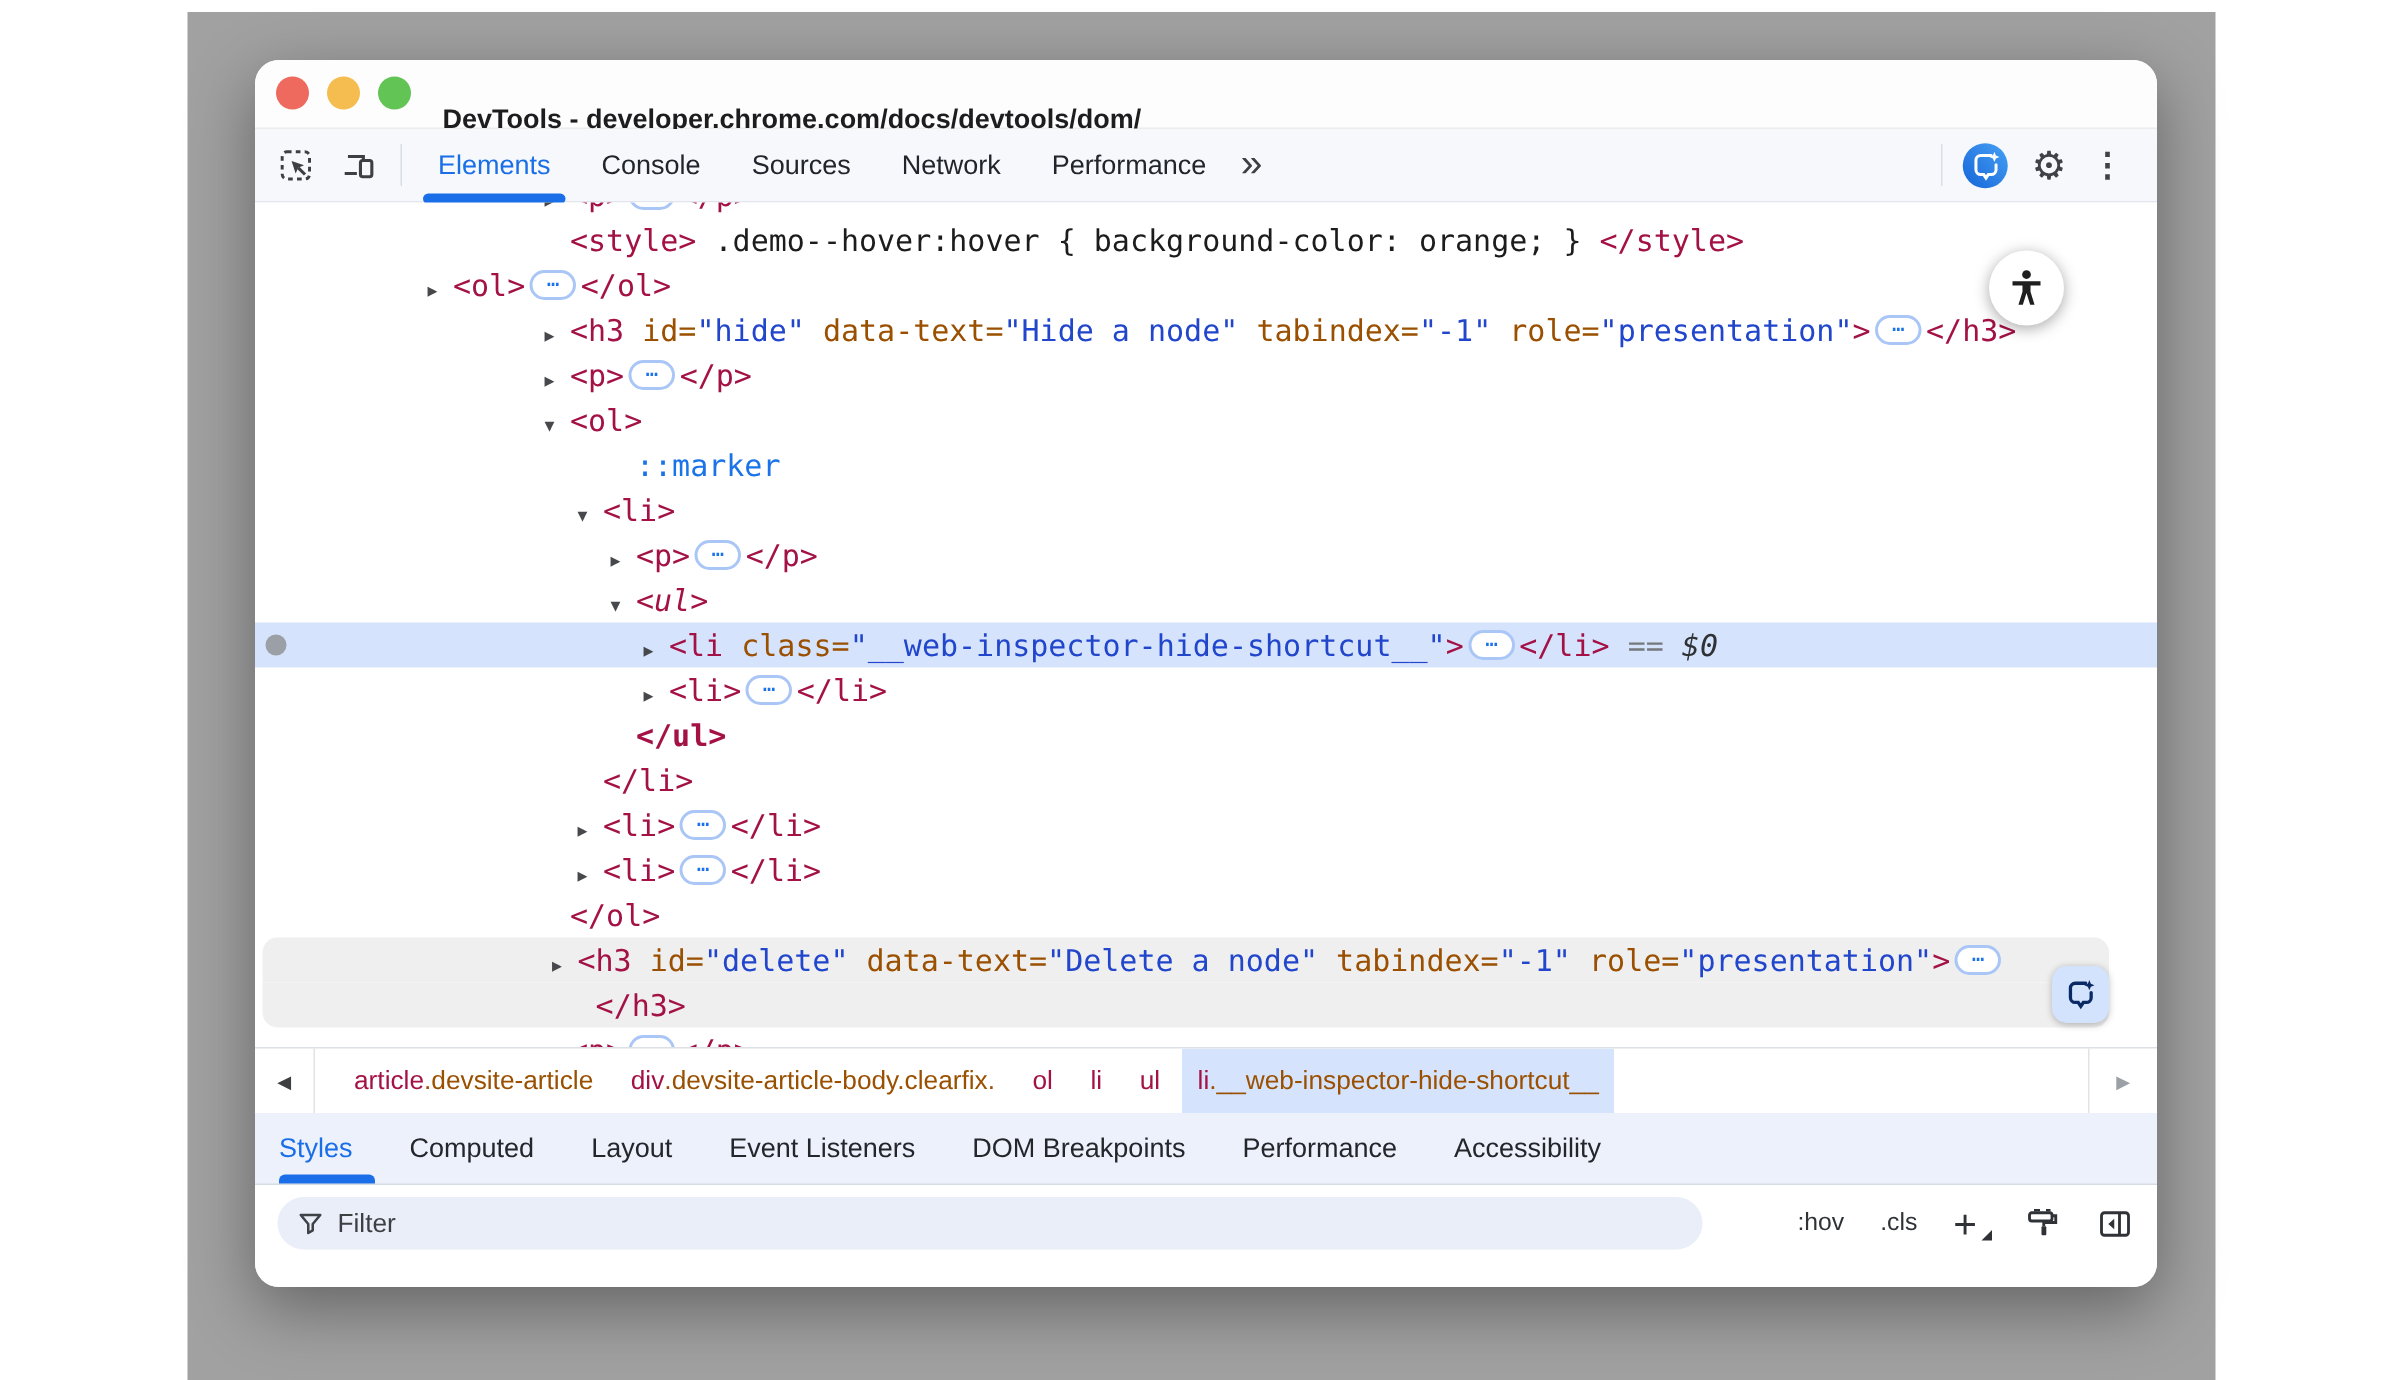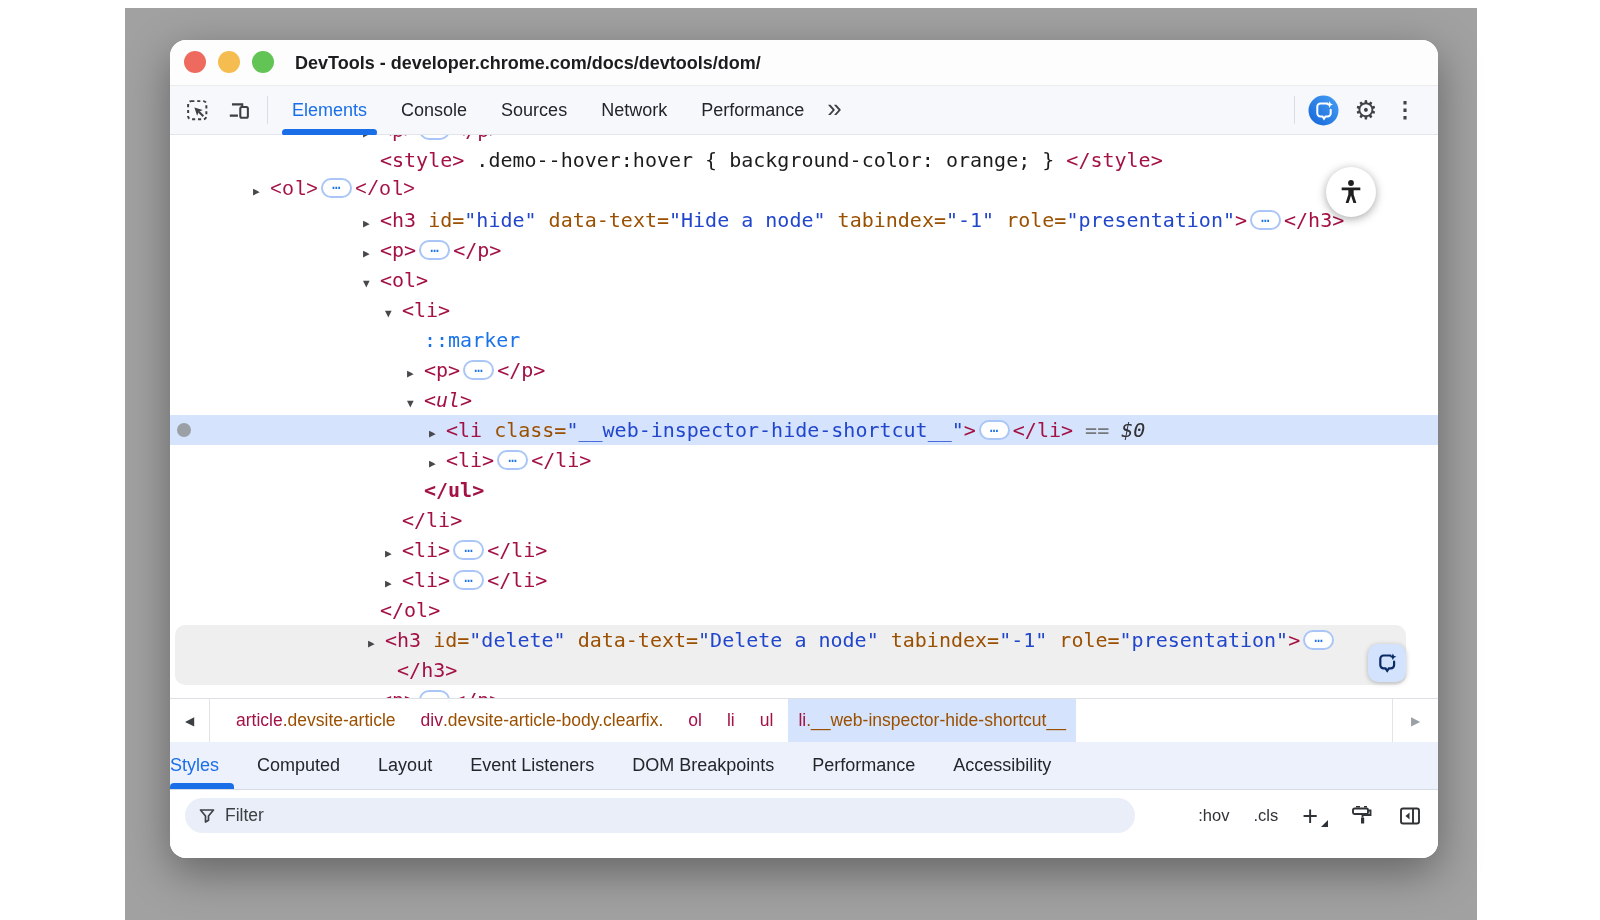--- a/index.html
+++ b/index.html
@@ -10,21 +10,21 @@
   .window { position:absolute; left:45px; top:32px; width:1268px; height:818px;
             background:#fff; border-radius:16px; overflow:hidden;
             box-shadow:0 14px 44px rgba(0,0,0,.38); }
 
   
   .titlebar { height:46px; background:#fdfdfd; border-bottom:1px solid #ececec; position:relative; }
   .light { position:absolute; top:11px; width:22px; height:22px; border-radius:50%; }
   .light.red    { left:14px;  background:#ee6a5f; }
   .light.yellow { left:48px;  background:#f5bd4f; }
   .light.green  { left:82px;  background:#61c454; }
-  .win-title { position:absolute; left:125px; top:0; line-height:46px; font-size:18px; font-weight:bold; color:#1d1d1f; }
+  .win-title { position:absolute; left:125px; top:16px; line-height:46px; font-size:18px; font-weight:bold; color:#1d1d1f; }
 
   
   .toolbar { height:49px; background:#f6f8fc; border-bottom:1px solid #e2e5ee; display:flex; align-items:center; position:relative; padding-left:6px; }
   .tb-icon { width:42px; height:48px; display:flex; align-items:center; justify-content:center; }
   .tb-divider { width:1px; height:28px; background:#d9dde6; margin:0 7px; }
   .tabs { display:flex; height:100%; }
   .tab { padding:0 17px; display:flex; align-items:center; font-size:18px; color:#22262c; position:relative; }
   .tab.selected { color:#1a6fe8; }
   .tab.selected .tab-underline { position:absolute; left:7px; right:7px; bottom:-2px; height:7px; background:#1a6fe8; border-radius:5px; }
   .tab-more { font-size:26px; color:#3c4043; padding:0 12px 4px 6px; }
@@ -63,21 +63,21 @@
   .crumb-btn { width:40px; display:flex; align-items:center; justify-content:center; font-size:12px; color:#3c4043; flex:none; }
   .crumb-btn.left  { border-right:1px solid #e3e3e3; }
   .crumb-btn.right { border-left:1px solid #e3e3e3; width:46px; color:#9aa0a6; margin-left:auto; }
   .crumbs { display:flex; align-items:stretch; padding-left:16px; overflow:hidden; }
   .crumb { display:flex; align-items:center; padding:0 10px; margin-right:5px; font-size:17.5px; white-space:nowrap; }
   .crumb.selected { background:#d5e3fc; }
   .bc-tag { color:#a31145; }
   .bc-cls { color:#9a5000; }
 
   
-  .styles-tabs { height:48px; background:#edf1fb; border-bottom:1px solid #d7dbe4; display:flex; align-items:stretch; }
+  .styles-tabs { height:48px; background:#edf1fb; border-bottom:1px solid #d7dbe4; display:flex; align-items:stretch; padding-left:16px; }
   .stab { padding:0 19px; font-size:18px; color:#23262b; display:flex; align-items:center; position:relative; }
   .stab:first-child { padding-left:0; }
   .stab.selected { color:#1a6fe8; }
   .stab.selected .stab-underline { position:absolute; left:0; right:4px; bottom:0; height:6px; background:#1a6fe8; border-radius:4px 4px 0 0; }
 
   
   .filter-bar { height:51px; background:#fff; display:flex; align-items:center; padding:0 16px 0 15px; }
   .filter-pill { width:950px; height:35px; border-radius:18px; background:#e9eef9; display:flex; align-items:center; padding:0 13px; }
   .filter-pill input { border:none; outline:none; background:transparent; font-size:17.5px; color:#202124; margin-left:9px; width:600px; font-family:"Liberation Sans",sans-serif; }
   .filter-pill input::placeholder { color:#3c4043; opacity:1; }
@@ -143,26 +143,26 @@
         </span>
         <span class="gear">⚙</span>
         <span class="kebab">⋮</span>
       </div>
     </div>
 
     <div class="content">
       <div class="rows" id="dom-rows">
           <div class="row" style="padding-left: 193px;"><span class="arrow">▶</span><span class="tok-tag">&lt;p&gt;</span><span class="badge">⋯</span><span class="tok-tag">&lt;/p&gt;</span></div>
           <div class="row" style="padding-left: 193px;"><span class="arrow"></span><span class="tok-tag">&lt;style&gt;</span><span class="tok-text"> .demo--hover:hover { background-color: orange; } </span><span class="tok-tag">&lt;/style&gt;</span></div>
-          <div class="row" style="padding-left: 83px; font-family: Liberation Mono, monospace;"><span class="arrow">▶</span><span class="tok-tag">&lt;ol&gt;</span><span class="badge">⋯</span><span class="tok-tag">&lt;/ol&gt;</span></div>
+          <div class="row" style="padding-left: 115px;"><span class="arrow">▶</span><span class="tok-tag">&lt;ol&gt;</span><span class="badge">⋯</span><span class="tok-tag">&lt;/ol&gt;</span></div>
           <div class="row" style="padding-left: 193px;"><span class="arrow">▶</span><span class="tok-tag">&lt;h3</span><span class="tok-attr"> id=</span><span class="tok-val">"hide"</span><span class="tok-attr"> data-text=</span><span class="tok-val">"Hide a node"</span><span class="tok-attr"> tabindex=</span><span class="tok-val">"-1"</span><span class="tok-attr"> role=</span><span class="tok-val">"presentation"</span><span class="tok-tag">&gt;</span><span class="badge">⋯</span><span class="tok-tag">&lt;/h3&gt;</span></div>
           <div class="row" style="padding-left: 193px;"><span class="arrow">▶</span><span class="tok-tag">&lt;p&gt;</span><span class="badge">⋯</span><span class="tok-tag">&lt;/p&gt;</span></div>
           <div class="row" style="padding-left: 193px;"><span class="arrow">▼</span><span class="tok-tag">&lt;ol&gt;</span></div>
+          <div class="row" style="padding-left: 237px;"><span class="arrow"></span><span class="tok-pseudo">::marker</span></div>
           <div class="row" style="padding-left: 215px;"><span class="arrow">▼</span><span class="tok-tag">&lt;li&gt;</span></div>
-          <div class="row" style="padding-left: 237px;"><span class="arrow"></span><span class="tok-pseudo">::marker</span></div>
           <div class="row" style="padding-left: 237px;"><span class="arrow">▶</span><span class="tok-tag">&lt;p&gt;</span><span class="badge">⋯</span><span class="tok-tag">&lt;/p&gt;</span></div>
           <div class="row" style="padding-left: 237px; font-style: italic;"><span class="arrow">▼</span><span class="tok-tag">&lt;ul&gt;</span></div>
           <div class="row selected" style="padding-left: 259px;"><span class="gutter-dot"></span><span class="arrow">▶</span><span class="tok-tag">&lt;li</span><span class="tok-attr"> class=</span><span class="tok-val">"__web-inspector-hide-shortcut__"</span><span class="tok-tag">&gt;</span><span class="badge">⋯</span><span class="tok-tag">&lt;/li&gt;</span><span class="tok-eq"> == </span><span class="tok-dollar">$0</span></div>
           <div class="row" style="padding-left: 259px;"><span class="arrow">▶</span><span class="tok-tag">&lt;li&gt;</span><span class="badge">⋯</span><span class="tok-tag">&lt;/li&gt;</span></div>
           <div class="row" style="padding-left: 237px; font-weight: bold;"><span class="arrow"></span><span class="tok-tag">&lt;/ul&gt;</span></div>
           <div class="row" style="padding-left: 215px;"><span class="arrow"></span><span class="tok-tag">&lt;/li&gt;</span></div>
           <div class="row" style="padding-left: 215px;"><span class="arrow">▶</span><span class="tok-tag">&lt;li&gt;</span><span class="badge">⋯</span><span class="tok-tag">&lt;/li&gt;</span></div>
           <div class="row" style="padding-left: 215px;"><span class="arrow">▶</span><span class="tok-tag">&lt;li&gt;</span><span class="badge">⋯</span><span class="tok-tag">&lt;/li&gt;</span></div>
           <div class="row" style="padding-left: 193px;"><span class="arrow"></span><span class="tok-tag">&lt;/ol&gt;</span></div>
           <div class="row hover-top" style="padding-left: 193px;"><span class="arrow">▶</span><span class="tok-tag">&lt;h3</span><span class="tok-attr"> id=</span><span class="tok-val">"delete"</span><span class="tok-attr"> data-text=</span><span class="tok-val">"Delete a node"</span><span class="tok-attr"> tabindex=</span><span class="tok-val">"-1"</span><span class="tok-attr"> role=</span><span class="tok-val">"presentation"</span><span class="tok-tag">&gt;</span><span class="badge">⋯</span></div>

